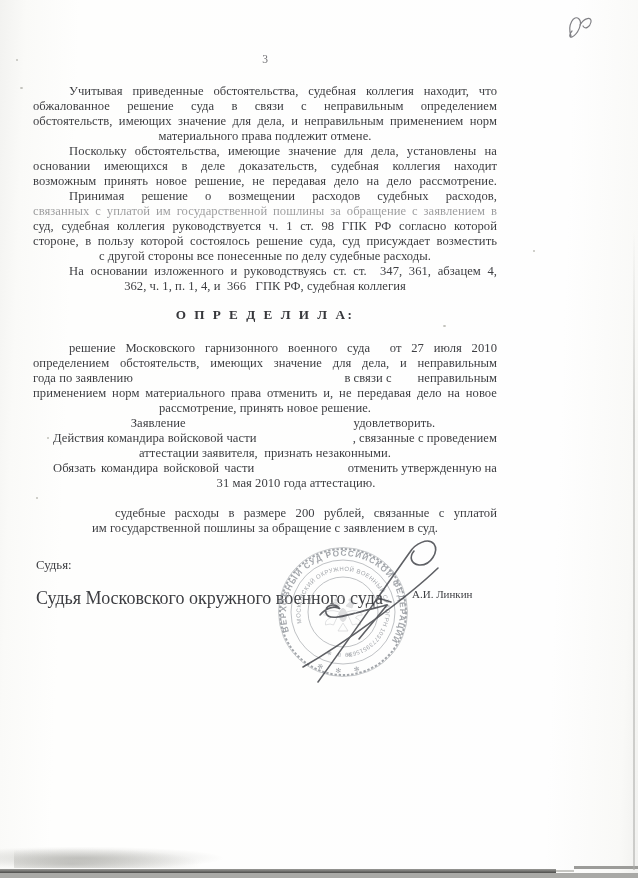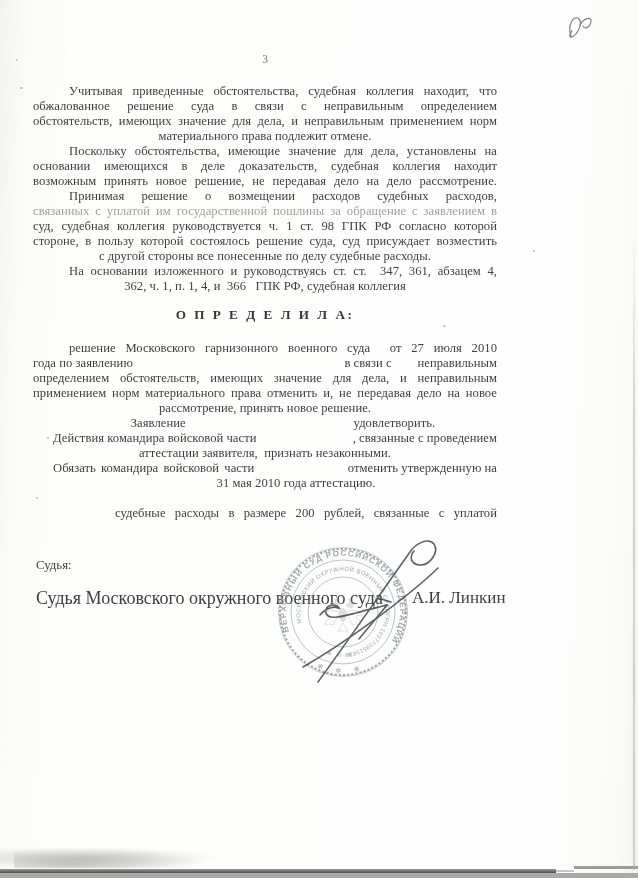--- a/index.html
+++ b/index.html
@@ -24,21 +24,21 @@
   .gap{flex:1 1 auto;}
   .gfix{flex:0 0 auto;display:inline-block;}
   .igap{display:inline-block;width:168px;}
   .faded{opacity:.5;filter:blur(.35px);}
   .ws2{word-spacing:2px;} .ws5{word-spacing:5px;} .ws6{word-spacing:6px;margin-top:44px;}
   .remnant{opacity:.55;}
   .heading{margin:13px 0 19px;height:15px;text-align:center;font-weight:bold;
     font-size:13.2px;letter-spacing:2.5px;color:#36373b;}
   .verno{position:absolute;left:36px;top:558px;font-size:12.8px;}
   .judge-title{position:absolute;left:36px;top:588px;font-size:18px;font-family:Liberation Serif, serif;}
-  .judge-name{position:absolute;left:412px;top:588px;font-size:17px;}
+  .judge-name{position:absolute;left:412px;top:588px;font-size:11px;}
   .stamp{position:absolute;left:273px;top:542px;opacity:.82;}
   .stamp text{fill:#8f9399;}
   .st-outer{font-size:8.2px;font-weight:bold;letter-spacing:1.2px;font-family:"Liberation Sans",sans-serif;}
   .st-stars{font-size:7px;letter-spacing:5px;}
   .st-inner{font-size:6px;letter-spacing:.45px;font-family:"Liberation Sans",sans-serif;}
   .st-ogrn{font-size:6px;letter-spacing:.3px;font-family:"Liberation Sans",sans-serif;}
   .st-marks{font-size:5.5px;letter-spacing:2px;}
   .sig{position:absolute;left:290px;top:535px;}
   .penmark{position:absolute;left:556px;top:6px;}
   .edge-b1{position:absolute;left:0;top:869px;width:556px;height:4px;
@@ -82,28 +82,28 @@
     <div class="line j">суд, судебная коллегия руководствуется ч. 1 ст. 98 ГПК РФ согласно которой</div>
     <div class="line j">стороне, в пользу которой состоялось решение суда, суд присуждает возместить</div>
     <div class="line l">с другой стороны все понесенные по делу судебные расходы.</div>
 
     <div class="line j ind">На основании изложенного и руководствуясь ст. ст.&nbsp; 347, 361, абзацем 4,</div>
     <div class="line l">362, ч. 1, п. 1, 4, и&nbsp; 366&nbsp;&nbsp; ГПК РФ, судебная коллегия</div>
 
     <div class="heading">О П Р Е Д Е Л И Л А:</div>
 
     <div class="line j ind">решение Московского гарнизонного военного суда&nbsp; от 27 июля 2010</div>
+    <div class="line j">определением обстоятельств, имеющих значение для дела, и неправильным</div>
     <div class="line flexline">
       <span class="seg">года по заявлению</span>
       <span class="gap"></span>
       <span class="seg">в связи с</span>
       <span class="gfix" style="width:26px"></span>
       <span class="seg">неправильным</span>
     </div>
-    <div class="line j">определением обстоятельств, имеющих значение для дела, и неправильным</div>
     <div class="line j">применением норм материального права отменить и, не передавая дело на новое</div>
     <div class="line l">рассмотрение, принять новое решение.</div>
 
     <div class="line l ind">
       <span>Заявление</span><span class="igap"></span><span>удовлетворить.</span>
     </div>
 
     <div class="line flexline">
       <span class="seg ml">Действия командира войсковой части</span>
       <span class="gap"></span>
@@ -120,20 +120,21 @@
 
     <div class="line flexline">
       <span class="seg ml ws5">Взыскать с войсковой части</span>
       <span class="gap"></span>
       <span class="seg ws6">в пользу</span>
       <span class="gfix" style="width:24px"></span>
       <span class="seg remnant">:</span>
       <span class="gfix" style="width:70px"></span>
     </div>
     <div class="line j" style="padding-left:82px">судебные расходы в размере 200 рублей, связанные с уплатой</div>
+    <div class="line l">им государственной пошлины за обращение с заявлением в суд.</div>
 
   </div>
 
   <div class="verno">Судья:</div>
   <div class="judge-title">Судья Московского окружного военного суда</div>
   <div class="judge-name">А.И. Линкин</div>
 
   <svg class="stamp" width="140" height="140" viewBox="0 0 140 140">
     <defs>
       <path id="oc" d="M 16.0,89.7 A 57.5,57.5 0 0 1 124.0,50.3 A 57.5,57.5 0 0 1 16.0,89.7"></path>

